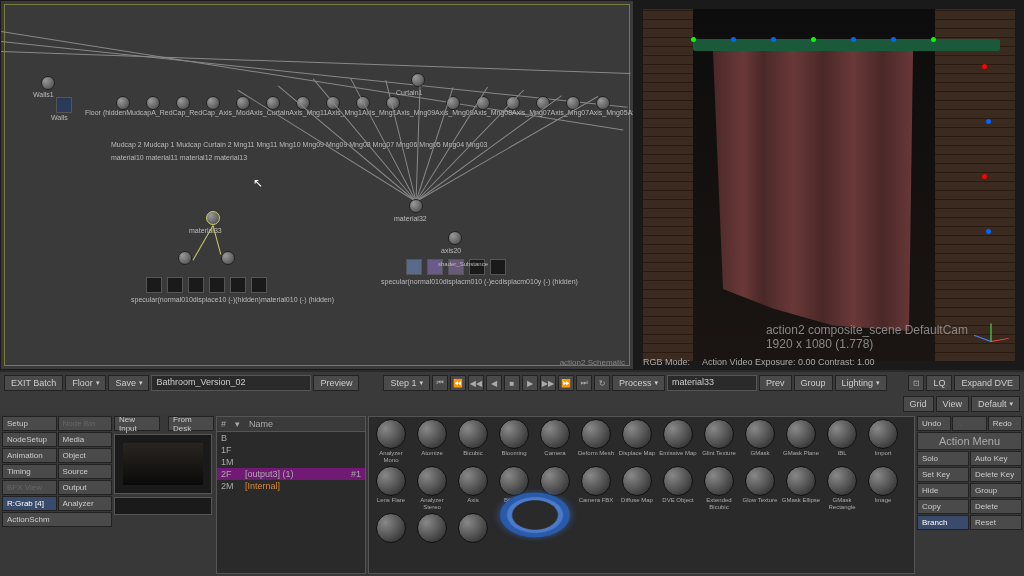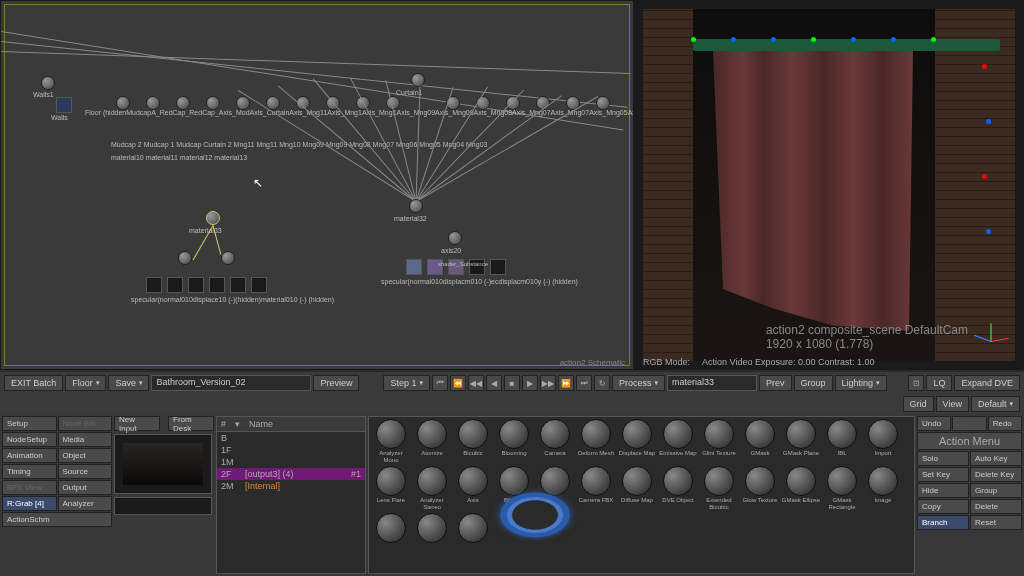--- a/index.html
+++ b/index.html
@@ -276,21 +276,21 @@
       <div class="list-row">
           <span>1F</span>
           <span></span>
         </div>
       <div class="list-row">
           <span>1M</span>
           <span></span>
         </div>
       <div class="list-row hl">
           <span>2F</span>
-          <span>[output3] (4)</span>
+          <span>[output3] (1)</span>
           <span style="margin-left:auto">#1</span>
         </div>
       <div class="list-row">
           <span>2M</span>
           <span class="orange">[Internal]</span>
         </div>
     </div>
 
     <div class="node-palette">
       <div class="palette-grid" id="palette-grid">

